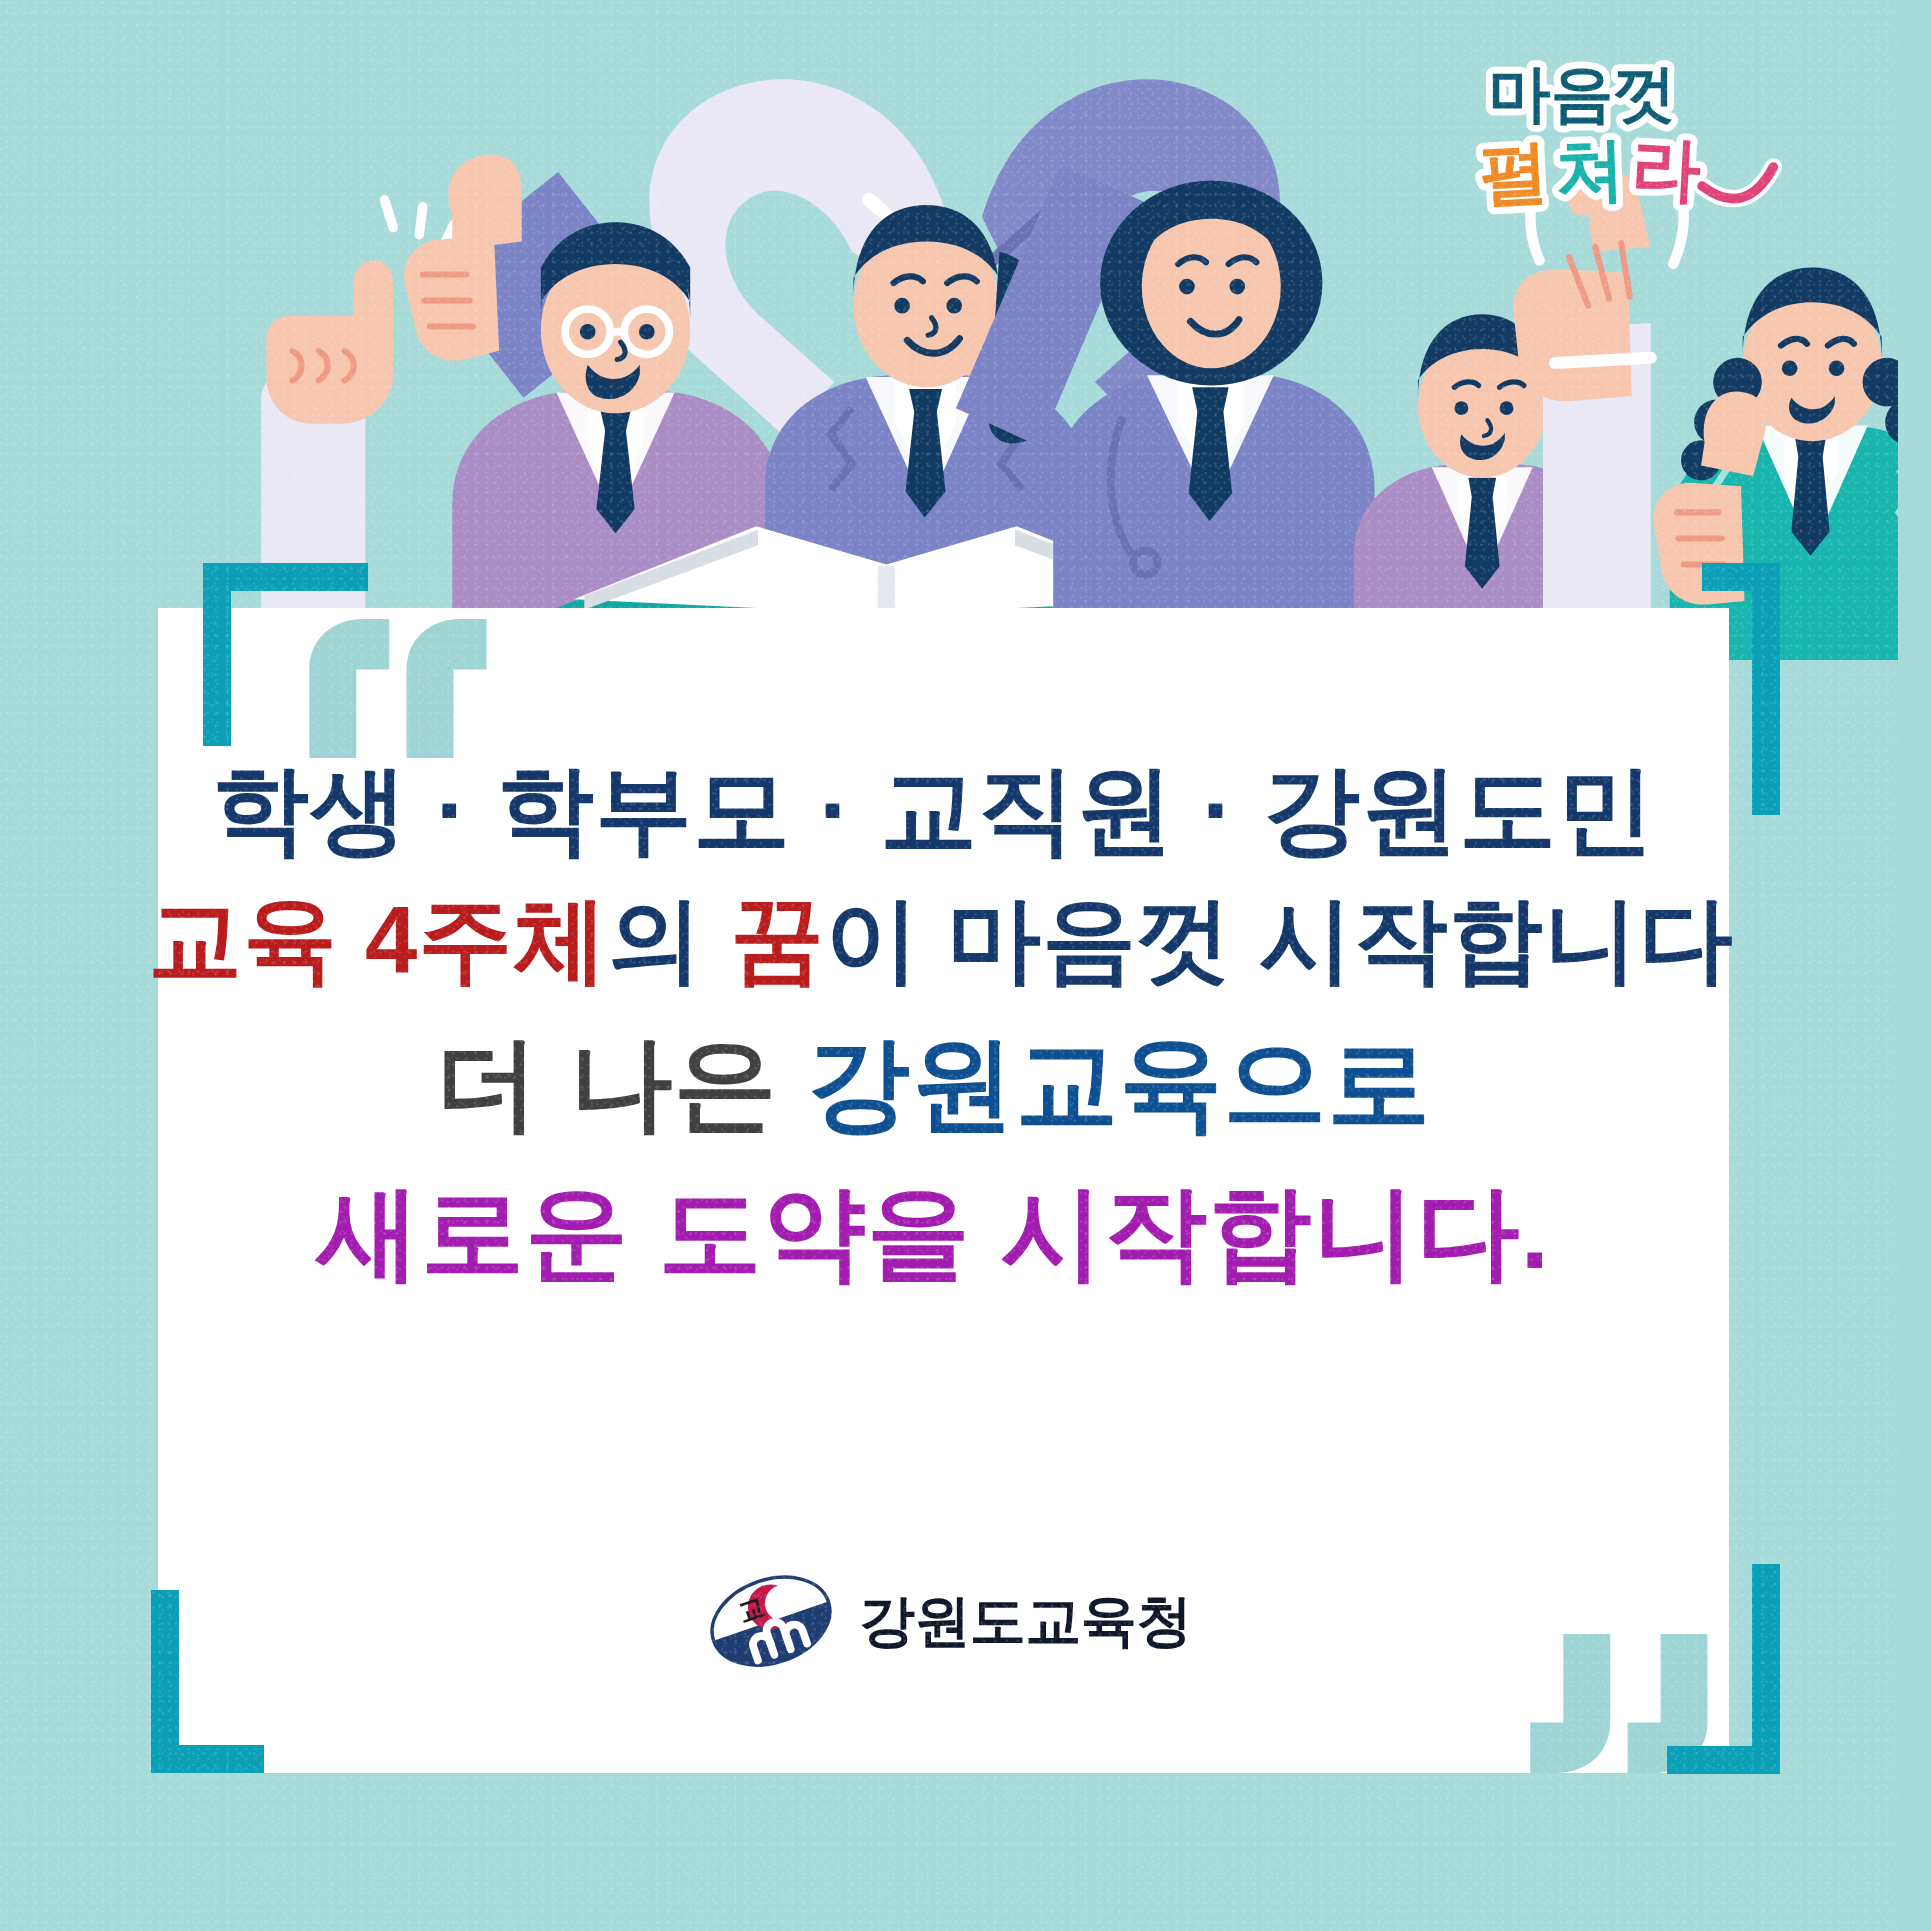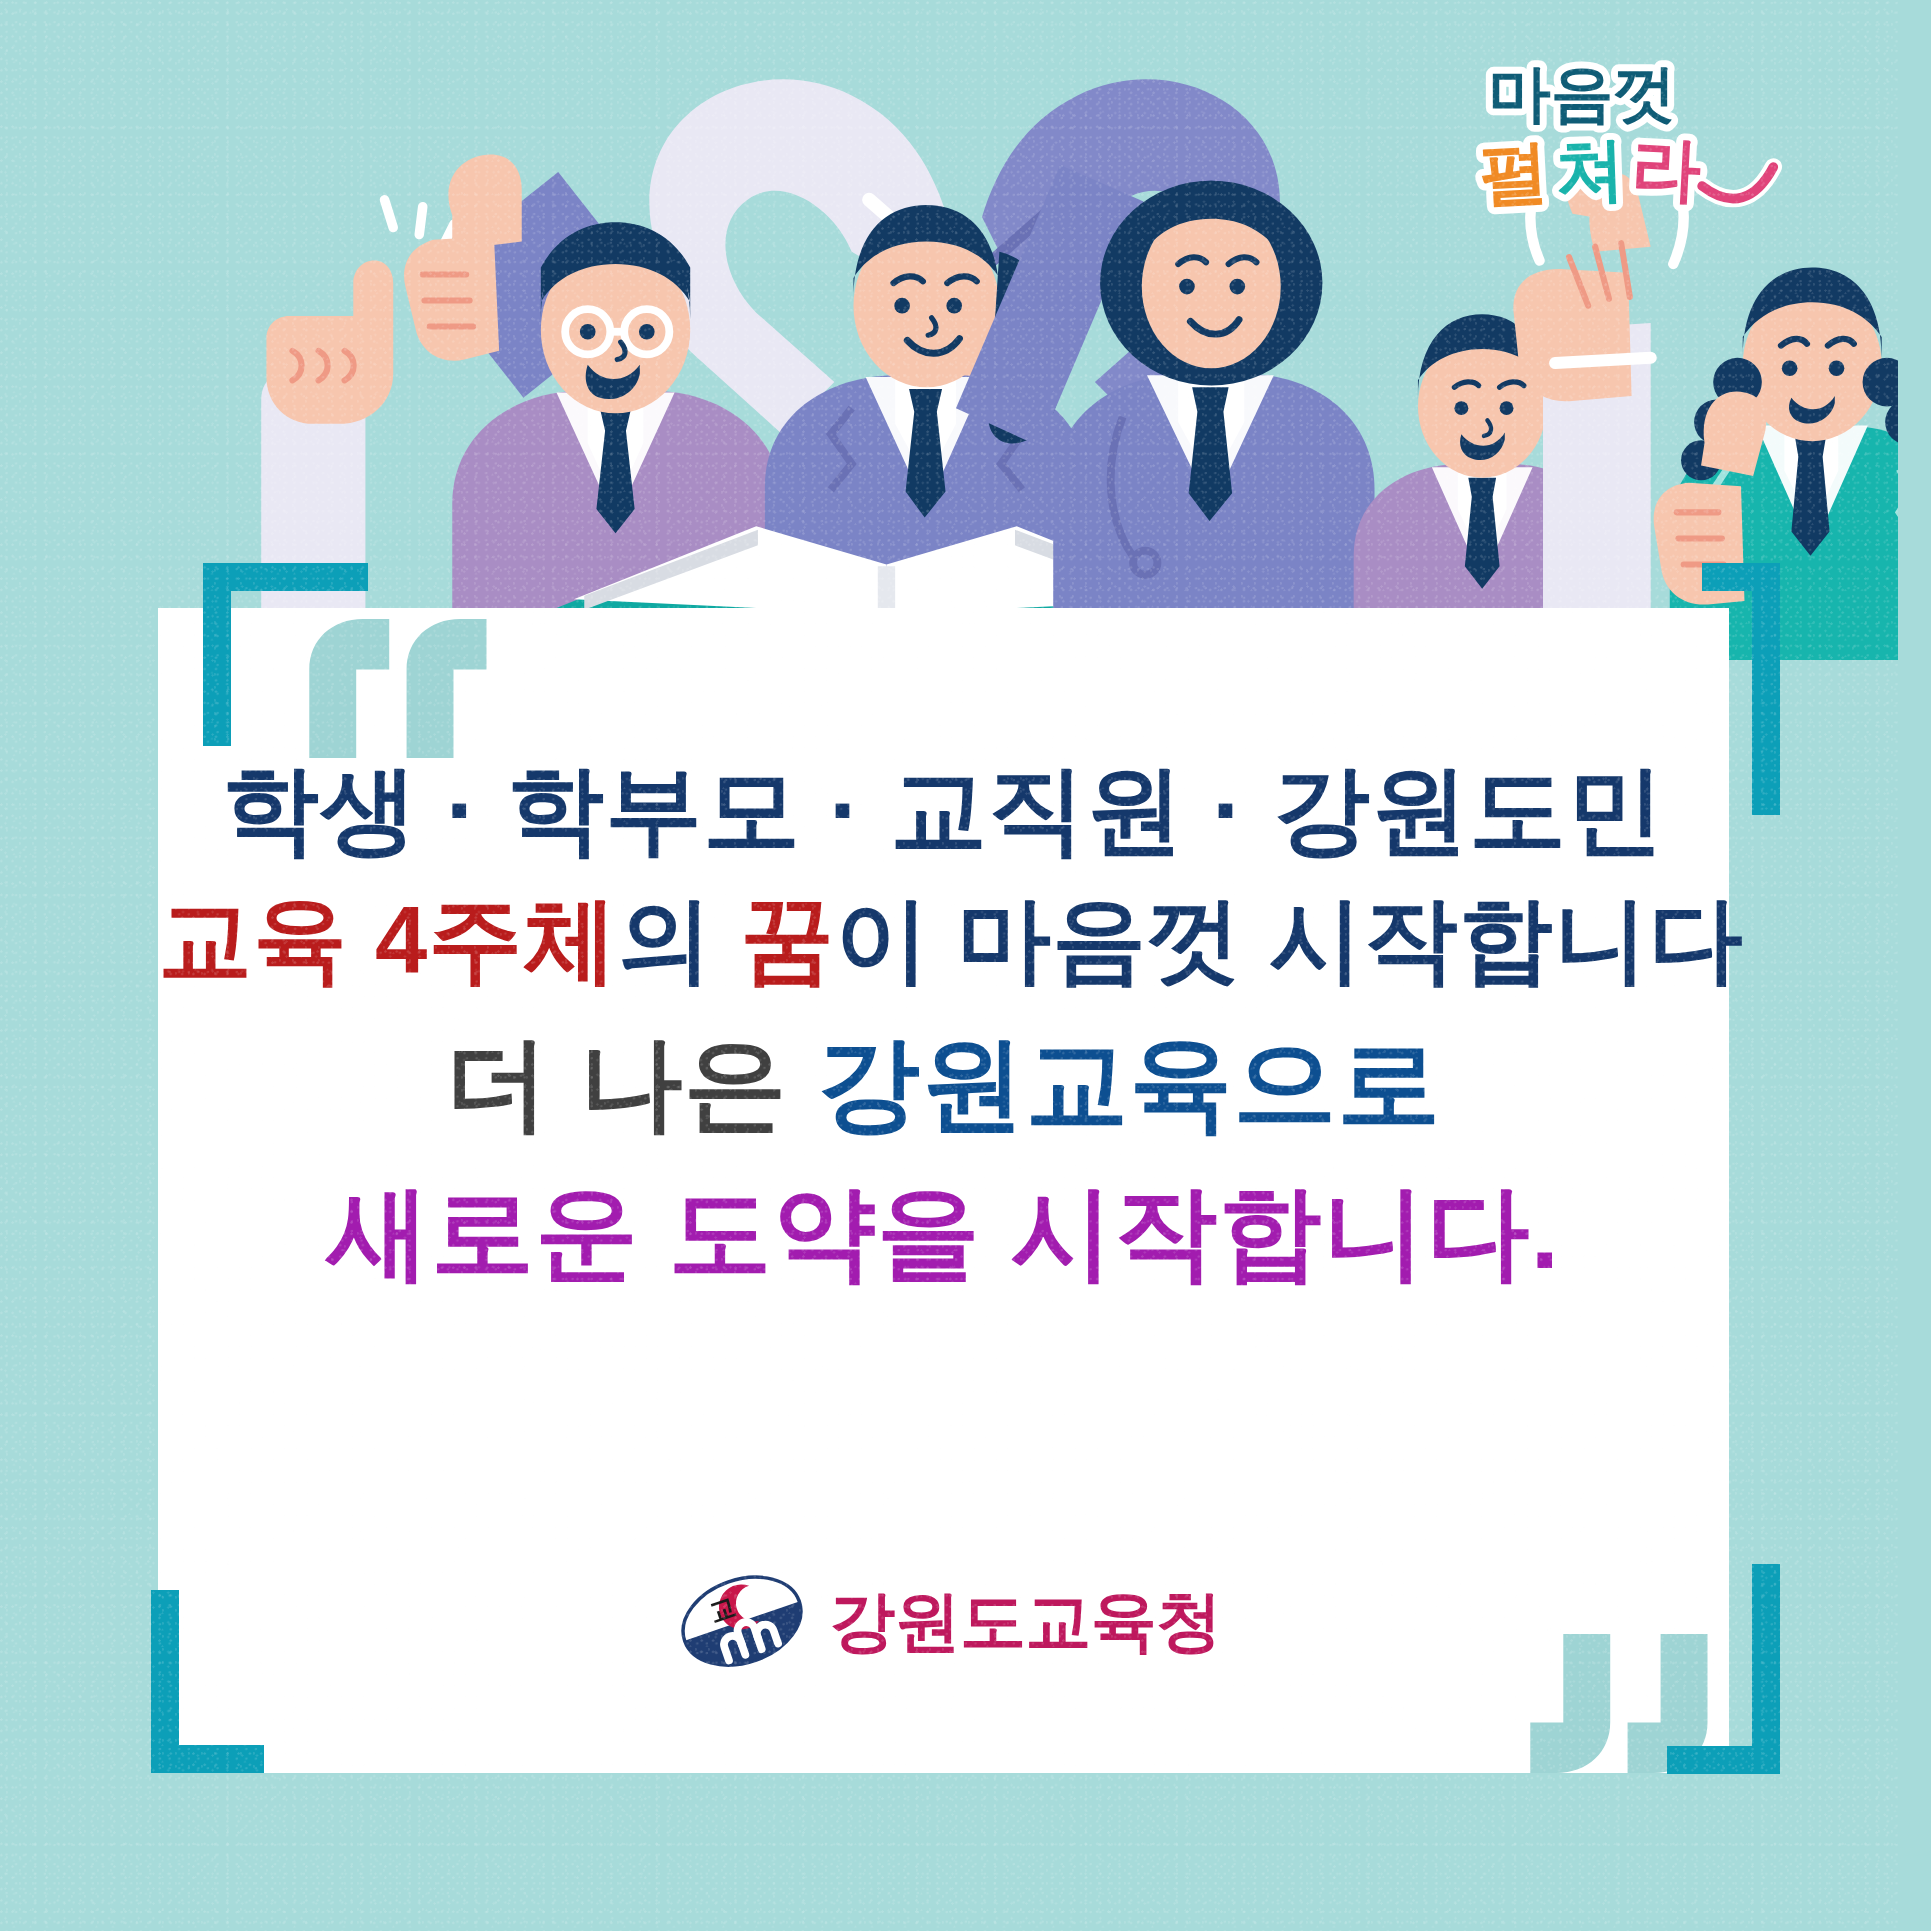--- a/index.html
+++ b/index.html
@@ -53,21 +53,21 @@
   #br-br .v{right:0;top:0;width:28px;height:210px;}
   #br-br .h{right:0;bottom:0;width:113px;height:28px;}
 
   
   .qmark{position:absolute;z-index:26;}
   #q-open{left:309px;top:619px;}
   #q-close{left:1530px;top:1634px;}
 
   
   #message{
-    position:absolute;left:158px;top:747px;width:1571px;
+    position:absolute;left:148px;top:747px;width:1571px;
     z-index:28;text-align:center;
   }
   .msg-line{
     font-weight:700;color:#15386b;white-space:nowrap;
     letter-spacing:.01em;
   }
   #line1{font-size:97px;line-height:1.30;color:#15386b;}
   #line2{font-size:94px;line-height:1.42;color:#15386b;}
   #line3{font-size:103px;line-height:1.50;}
   #line4{font-size:103px;line-height:1.40;color:#a21caf;}
@@ -75,21 +75,21 @@
   .t-pink{color:#404040;}
   .t-blue{color:#0d4f91;}
   .t-navy{color:#15386b;}
 
   
   #orglogo{
     position:absolute;left:0;right:0;top:1564px;z-index:28;
     display:flex;align-items:center;justify-content:center;gap:22.6px;
   }
   #orgname{
-    font-size:66px;font-weight:700;color:#be185d;letter-spacing:-.01em;
+    font-size:56px;font-weight:700;color:#0f172a;letter-spacing:-.01em;
     white-space:nowrap;
   }
 </style>
 </head>
 <body>
 
 <div id="card">
 
   <svg id="illu" viewBox="0 0 2222 760" aria-hidden="true">
     <defs>

